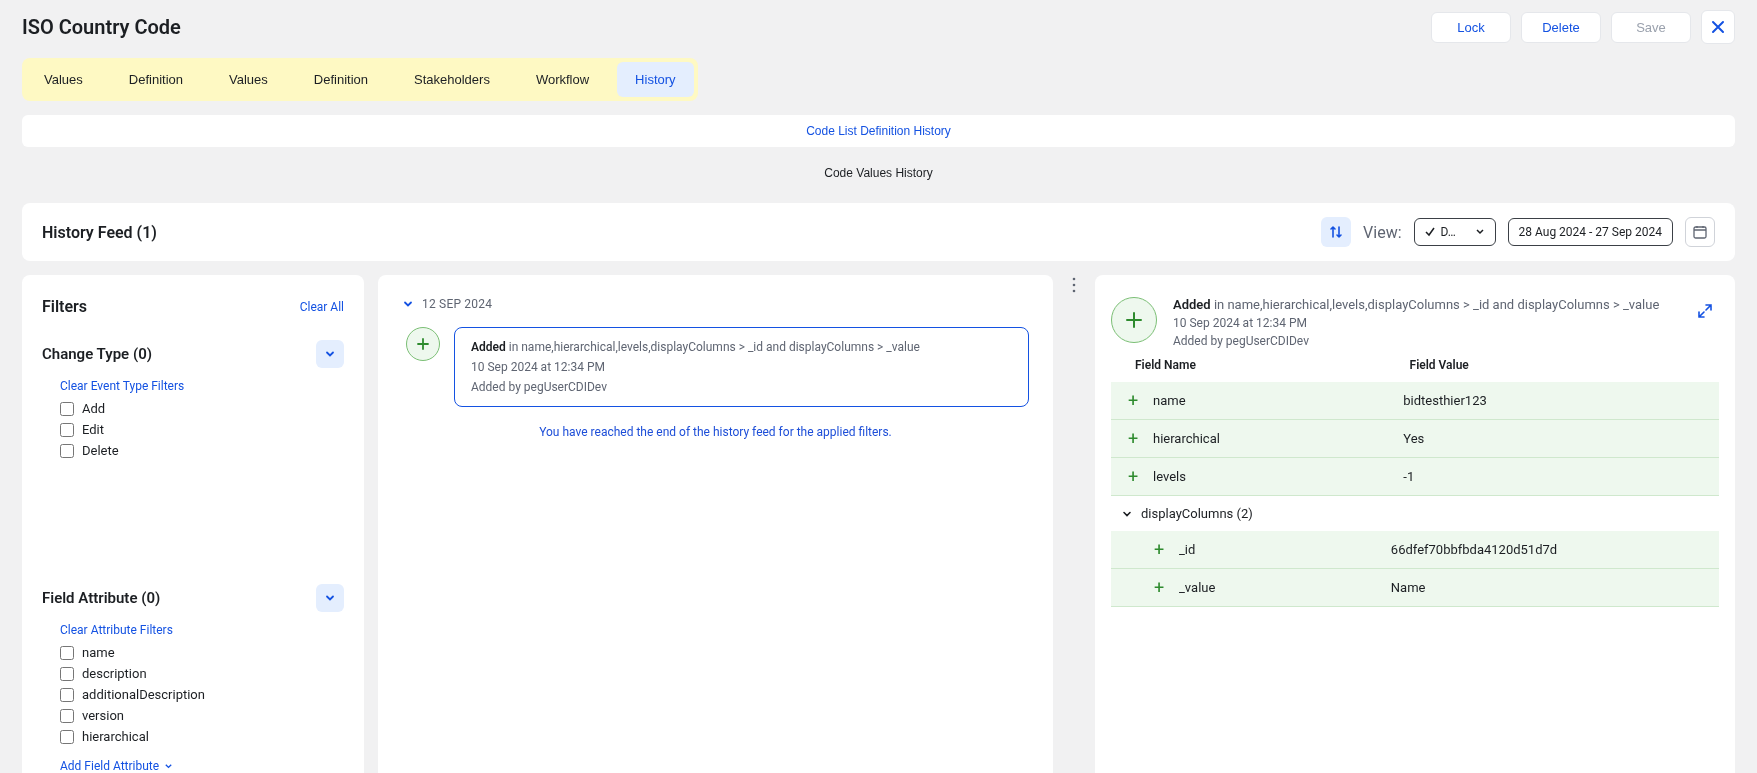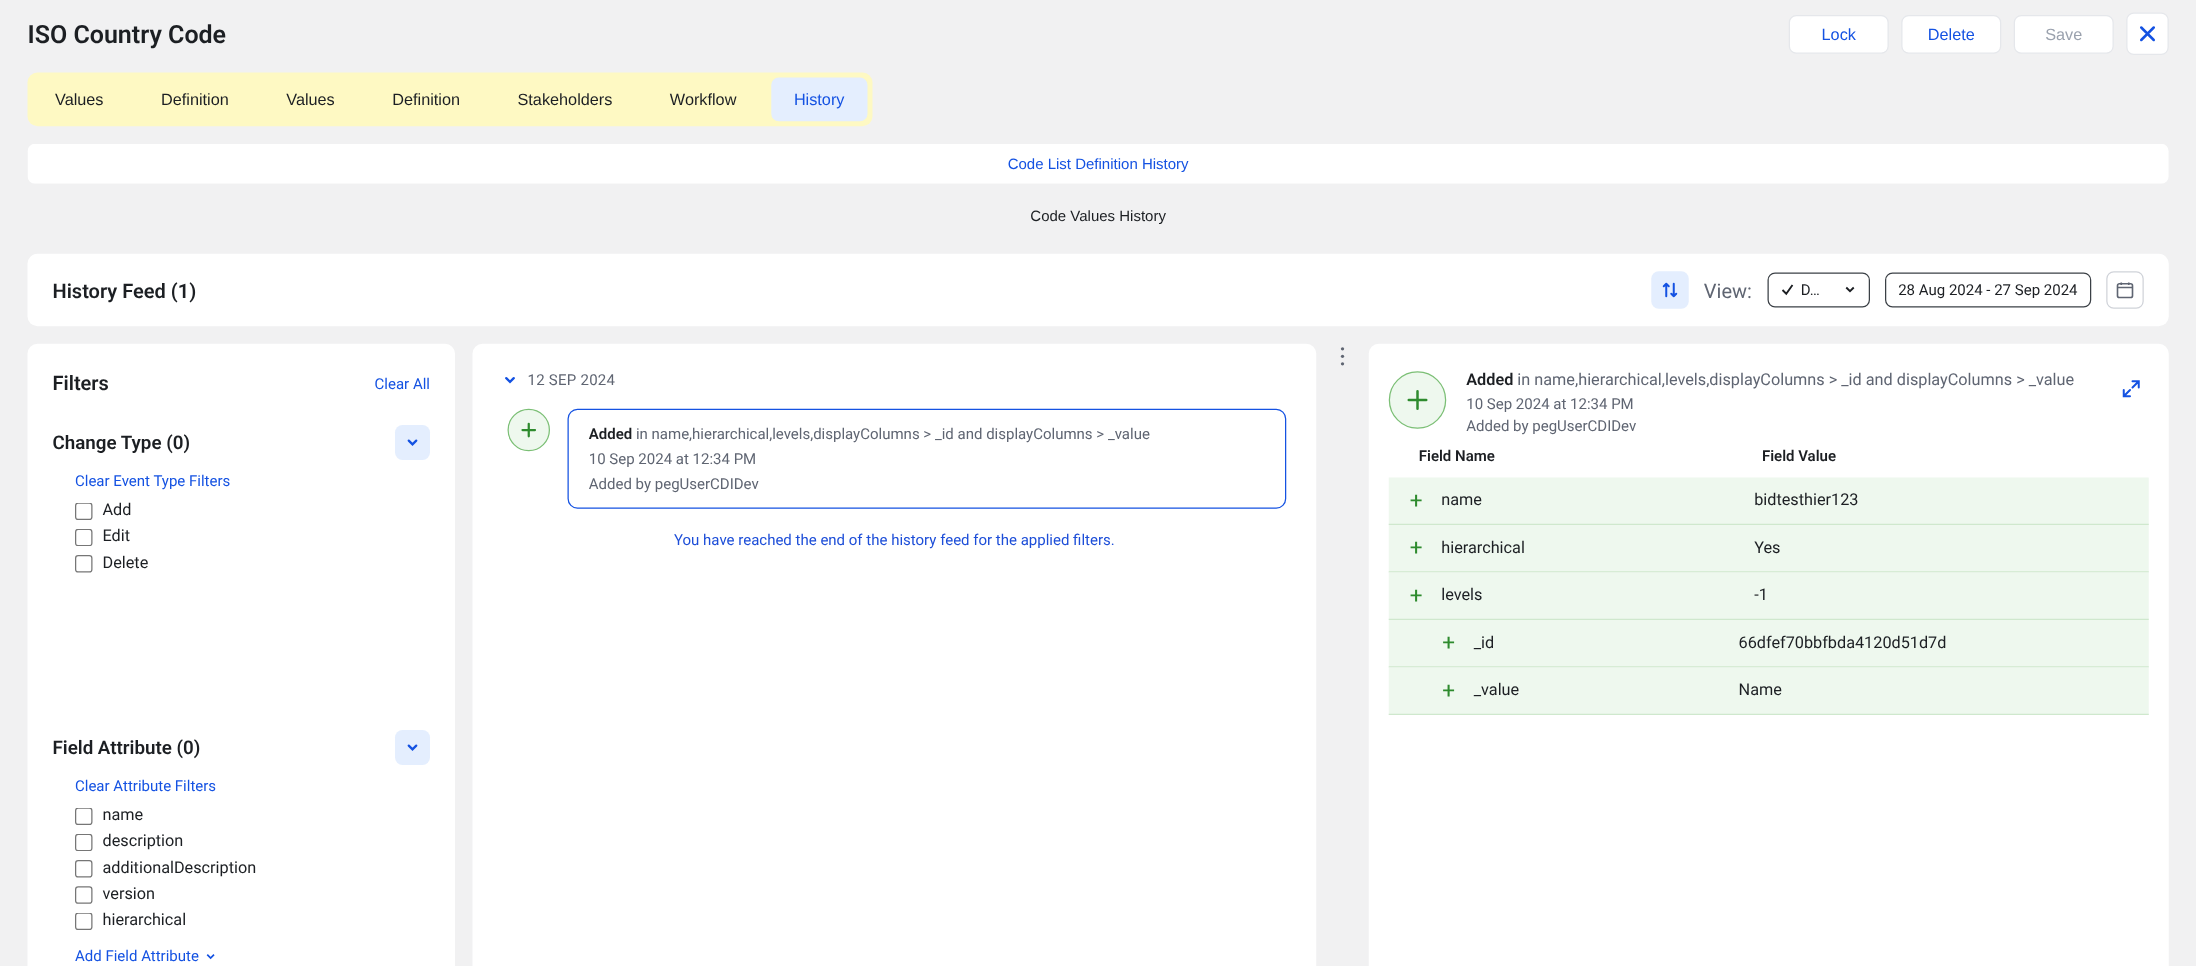--- a/index.html
+++ b/index.html
@@ -476,20 +476,26 @@
         <span class="plus-mini">+</span>
         <div class="col-name" style="width:calc(48% - 30px);">hierarchical</div>
         <div class="col-value">Yes</div>
       </div>
       <div class="val-row">
         <span class="plus-mini">+</span>
         <div class="col-name" style="width:calc(48% - 30px);">levels</div>
         <div class="col-value">-1</div>
       </div>
 
+      <div class="grp-row">
+        <svg width="12" height="12" viewBox="0 0 12 12">
+            <path d="M3 4.5l3 3 3-3" stroke="#1c1f23" stroke-width="1.6" fill="none" stroke-linecap="round"></path>
+          </svg>
+        <span>displayColumns (2)</span>
+      </div>
 
       <div class="val-row indent">
         <span class="plus-mini">+</span>
         <div class="col-name" style="width:calc(48% - 56px);">_id</div>
         <div class="col-value">66dfef70bbfbda4120d51d7d</div>
       </div>
       <div class="val-row indent">
         <span class="plus-mini">+</span>
         <div class="col-name" style="width:calc(48% - 56px);">_value</div>
         <div class="col-value">Name</div>

